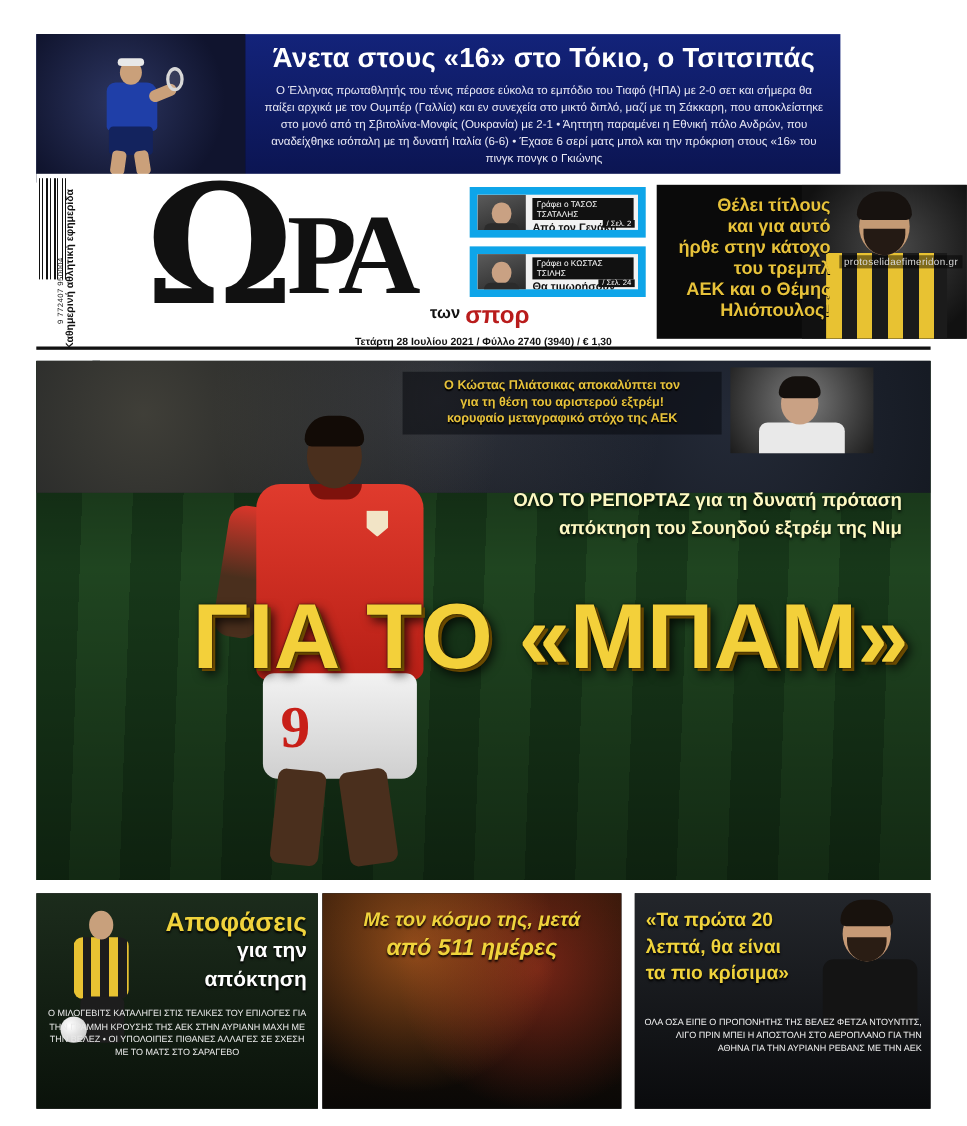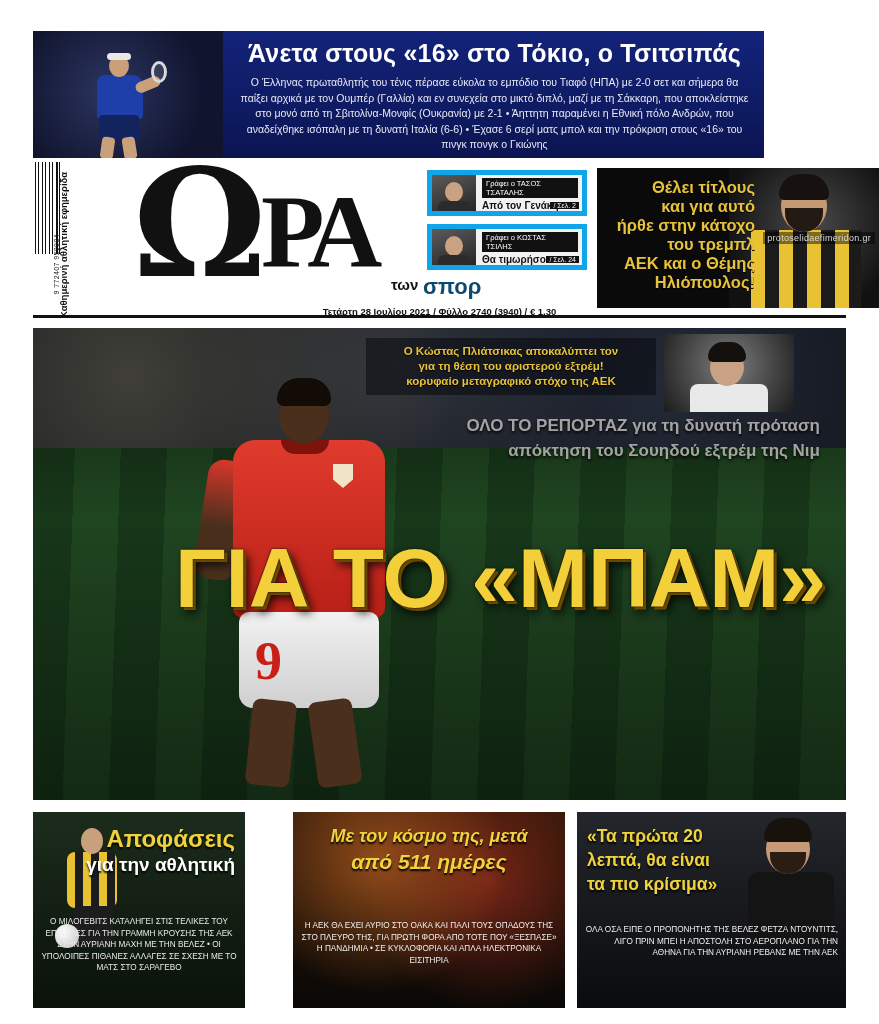--- a/index.html
+++ b/index.html
@@ -182,29 +182,29 @@
     left: 258px; top: 110px;
     font-size: 15px;
     font-weight: bold;
     color: #111;
   }
   .logo-spor {
     position: absolute;
     left: 290px; top: 108px;
     font-size: 22px;
     font-weight: bold;
-    color: #0c4a6e;
+    color: #b91c1c;
   }
 
   
   .promo {
     position: absolute;
     width: 160px; height: 46px;
     background: #f2f2f2;
-    border: 5px solid #0ea5e9;
+    border: 7px solid #0ea5e9;
     display: flex;
     overflow: hidden;
   }
   .promo.p1 { left: 394px; top: 12px; }
   .promo.p2 { left: 394px; top: 66px; }
   .promo-photo {
     width: 44px; height: 44px;
     background: linear-gradient(160deg,#5b5b5b,#1d1d1d);
     position: relative; flex: 0 0 44px;
   }
@@ -430,24 +430,24 @@
   }
   .kicker-box .ln {
     font-size: 11.5px;
     font-weight: bold;
     color: #e7c23a;
     line-height: 15px;
     text-shadow: 0 1px 1px #000;
   }
   .lead-block {
     position: absolute;
-    right: 26px; top: 85px;
+    right: 26px; top: 114px;
     width: 480px;
     text-align: right;
-    color: #a3a3a3;
+    color: #fef9c3;
     font-size: 17px;
     font-weight: bold;
     line-height: 25px;
     text-shadow: 0 2px 3px rgba(0,0,0,0.9);
   }
   .mega {
     position: absolute;
     left: 28px; right: 20px; top: 208px;
     text-align: center;
   }
@@ -464,21 +464,21 @@
   .mega .l2 { font-size: 78px; margin-top: 6px; }
 
   
   .bot {
     position: absolute;
     top: 812px;
     height: 196px;
     background: #0b0b0b;
     overflow: hidden;
   }
-  .bot.b1 { left: 33px;  width: 212px; }
+  .bot.b1 { left: 33px;  width: 256px; }
   .bot.b2 { left: 293px; width: 272px; }
   .bot.b3 { left: 577px; width: 269px; }
 
   .b1-bg {
     position: absolute; inset: 0;
     background: linear-gradient(180deg,#1c2c1c 0%, #0a120a 100%);
   }
   .b1-player {
     position: absolute; left: 16px; top: 16px; width: 92px; height: 120px;
   }
@@ -695,32 +695,31 @@
   <div class="bot b1">
     <div class="b1-bg"></div>
     <div class="b1-player">
       <div class="b1-body"></div>
       <div class="b1-legs"></div>
       <div class="b1-head"></div>
       <div class="b1-ball"></div>
     </div>
     <div class="b1-title">
       <div class="a">Αποφάσεις</div>
-      <div class="b">για την αθλητική</div>
+      <div class="b">για την απόκτηση</div>
     </div>
     <div class="b1-body-text">Ο ΜΙΛΟΓΕΒΙΤΣ ΚΑΤΑΛΗΓΕΙ ΣΤΙΣ ΤΕΛΙΚΕΣ ΤΟΥ ΕΠΙΛΟΓΕΣ ΓΙΑ ΤΗΝ ΓΡΑΜΜΗ ΚΡΟΥΣΗΣ ΤΗΣ ΑΕΚ ΣΤΗΝ ΑΥΡΙΑΝΗ ΜΑΧΗ ΜΕ ΤΗΝ ΒΕΛΕΖ • ΟΙ ΥΠΟΛΟΙΠΕΣ ΠΙΘΑΝΕΣ ΑΛΛΑΓΕΣ ΣΕ ΣΧΕΣΗ ΜΕ ΤΟ ΜΑΤΣ ΣΤΟ ΣΑΡΑΓΕΒΟ</div>
   </div>
 
   <div class="bot b2">
     <div class="b2-bg"></div>
     <div class="b2-title">
       <div class="a">Με τον κόσμο της, μετά</div>
       <div class="b">από 511 ημέρες</div>
     </div>
-    <div class="b2-body-text">Η ΑΕΚ ΘΑ ΕΧΕΙ ΑΥΡΙΟ ΣΤΟ ΟΑΚΑ ΚΑΙ ΠΑΛΙ ΤΟΥΣ ΟΠΑΔΟΥΣ ΤΗΣ ΣΤΟ ΠΛΕΥΡΟ ΤΗΣ, ΓΙΑ ΠΡΩΤΗ ΦΟΡΑ ΑΠΟ ΤΟΤΕ ΠΟΥ «ΞΕΣΠΑΣΕ» Η ΠΑΝΔΗΜΙΑ • ΣΕ ΚΥΚΛΟΦΟΡΙΑ ΚΑΙ ΑΠΛΑ ΗΛΕΚΤΡΟΝΙΚΑ ΕΙΣΙΤΗΡΙΑ</div>
   </div>
 
   <div class="bot b3">
     <div class="b3-bg"></div>
     <div class="b3-photo">
       <div class="b3-torso"></div>
       <div class="b3-head"></div>
       <div class="b3-hair"></div>
       <div class="b3-beard"></div>
     </div>

